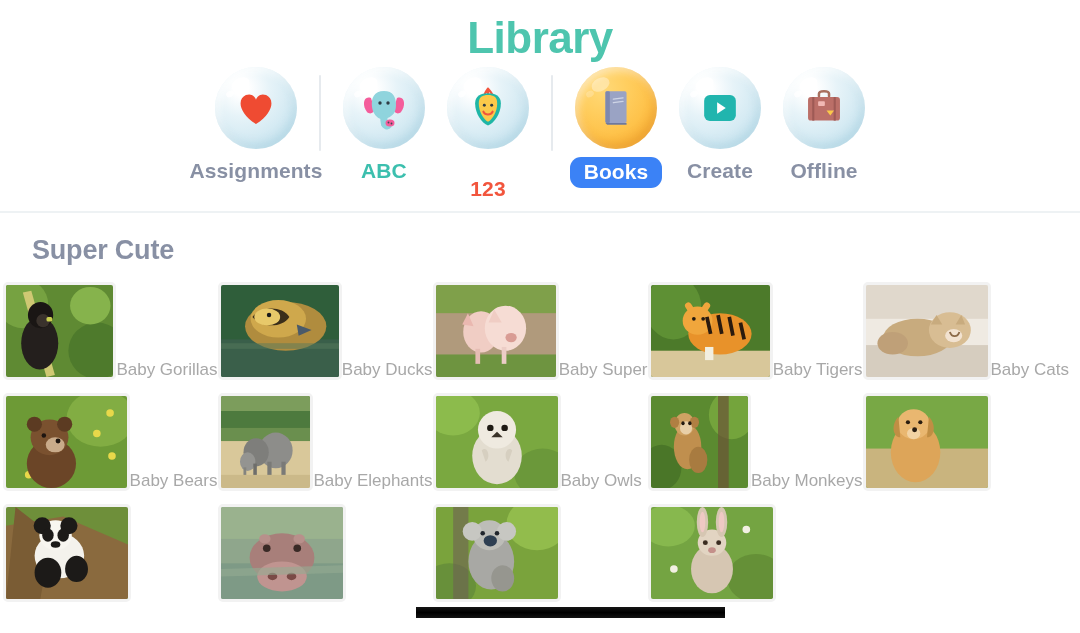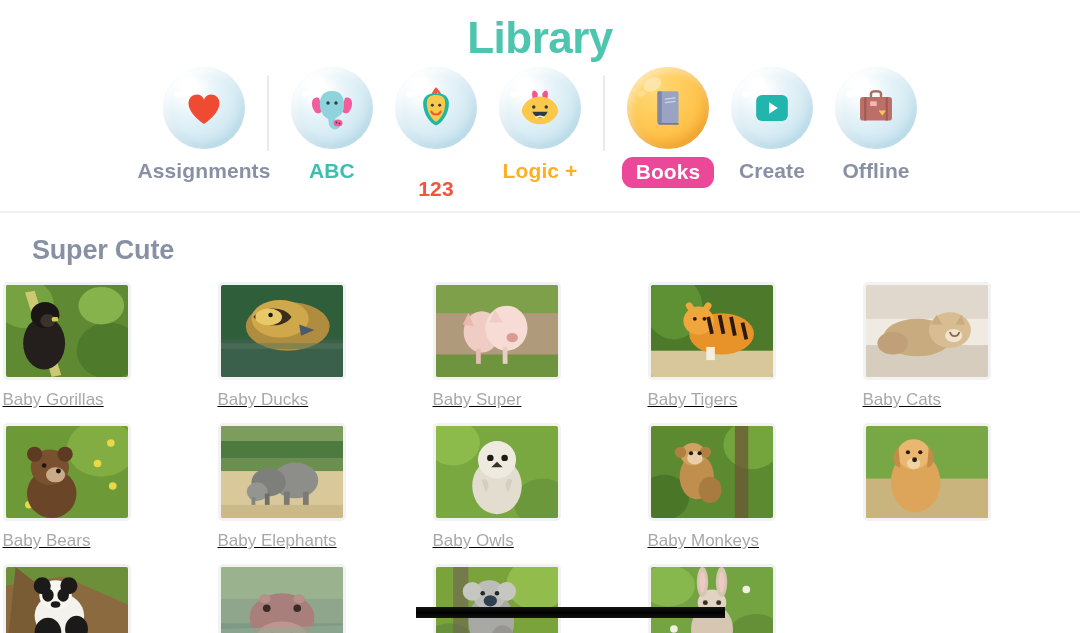--- a/index.html
+++ b/index.html
@@ -100,21 +100,21 @@
     letter-spacing: 0.1px;
     white-space: nowrap;
   }
   .nav-label.c-teal  { color: #3cbfae; text-align: center; }
   .nav-label.c-red   { color: #f2553d; margin-top: 28px; }
   .nav-label.c-pink  { color: #f8417f; }
   .nav-label.c-amber { color: #fcb024; }
   .nav-label.c-gray  { color: #8890a4; }
 
   .nav-label.pill {
-    background: #ec4899;
+    background: #3b82f6;
     color: #ffffff;
     border-radius: 11px;
     padding: 3px 14px 4px 14px;
     margin-top: 8px;
   }
 
   .nav-divider {
     width: 2px;
     height: 76px;
     background: #e6eaee;
@@ -136,24 +136,22 @@
 
   .grid {
     display: grid;
     grid-template-columns: repeat(5, 215px);
     justify-content: center;
     row-gap: 13px;
   }
 
   .card {
     display: flex;
-    flex-direction: column;
-    align-items: flex-start;
+    align-items: flex-end;
     cursor: pointer;
-    text-decoration: underline;
   }
 
   .thumb {
     width: 128px;
     height: 98px;
     border-radius: 5px;
     border: 3px solid #f2f2f2;
     overflow: hidden;
     position: relative;
     background: #dfe6e2;
@@ -214,34 +212,20 @@
           <svg class="icon-svg" width="46" height="46" viewBox="0 0 100 100">
             <path d="M50 8 C44 16 40 22 42 28 M50 8 C56 16 62 20 60 28 M50 8 C48 18 52 24 52 28" stroke="#f2553d" stroke-width="5" fill="none" stroke-linecap="round"></path>
             <path d="M22 40 C22 24 34 18 50 18 C66 18 78 24 78 40 C78 62 64 82 50 88 C36 82 22 62 22 40 Z" fill="#1fb6a6"></path>
             <path d="M30 40 C30 26 38 22 50 22 C62 22 70 26 70 40 C70 58 60 74 50 80 C40 74 30 58 30 40 Z" fill="#fbc94a"></path>
             <circle cx="42" cy="44" r="3.2" fill="#2e3c44"></circle>
             <circle cx="58" cy="44" r="3.2" fill="#2e3c44"></circle>
             <path d="M40 58 C44 66 56 66 60 58" stroke="#f2553d" stroke-width="4.5" fill="none" stroke-linecap="round"></path>
           </svg>
         </div>
         <div class="nav-label c-red">123</div>
-      </div>
-      <div class="nav-item">
-        <div class="bubble">
-          <svg class="icon-svg" width="48" height="48" viewBox="0 0 100 100">
-            <path d="M36 34 C30 16 36 8 44 18 C47 22 44 30 42 34 Z" fill="#f9538f"></path>
-            <path d="M64 34 C70 16 64 8 56 18 C53 22 56 30 58 34 Z" fill="#f9538f"></path>
-            <path d="M50 26 C28 26 12 44 12 56 C12 64 26 84 50 84 C74 84 88 64 88 56 C88 44 72 26 50 26 Z" fill="#fbc94a"></path>
-            <circle cx="37" cy="48" r="3.6" fill="#2e3c44"></circle>
-            <circle cx="63" cy="48" r="3.6" fill="#2e3c44"></circle>
-            <path d="M34 58 C40 74 60 74 66 58 Z" fill="#2e3c44"></path>
-            <path d="M42 70 C46 66 54 66 58 70" stroke="#ffffff" stroke-width="3" fill="none" stroke-linecap="round"></path>
-          </svg>
-        </div>
-        <div class="nav-label c-amber">Logic +</div>
       </div>
       <div class="nav-divider"></div>
       <div class="nav-item">
         <div class="bubble active">
           <svg class="icon-svg" width="44" height="46" viewBox="0 0 100 100">
             <rect x="26" y="12" width="48" height="72" rx="4" fill="#9aa3c4"></rect>
             <rect x="26" y="12" width="10" height="72" rx="3" fill="#7e88ae"></rect>
             <path d="M44 30 L66 27 M44 38 L66 35" stroke="#cfd5e6" stroke-width="3" stroke-linecap="round"></path>
             <path d="M26 84 L74 84 L74 88 L30 88 Z" fill="#6e789c"></path>
           </svg>

